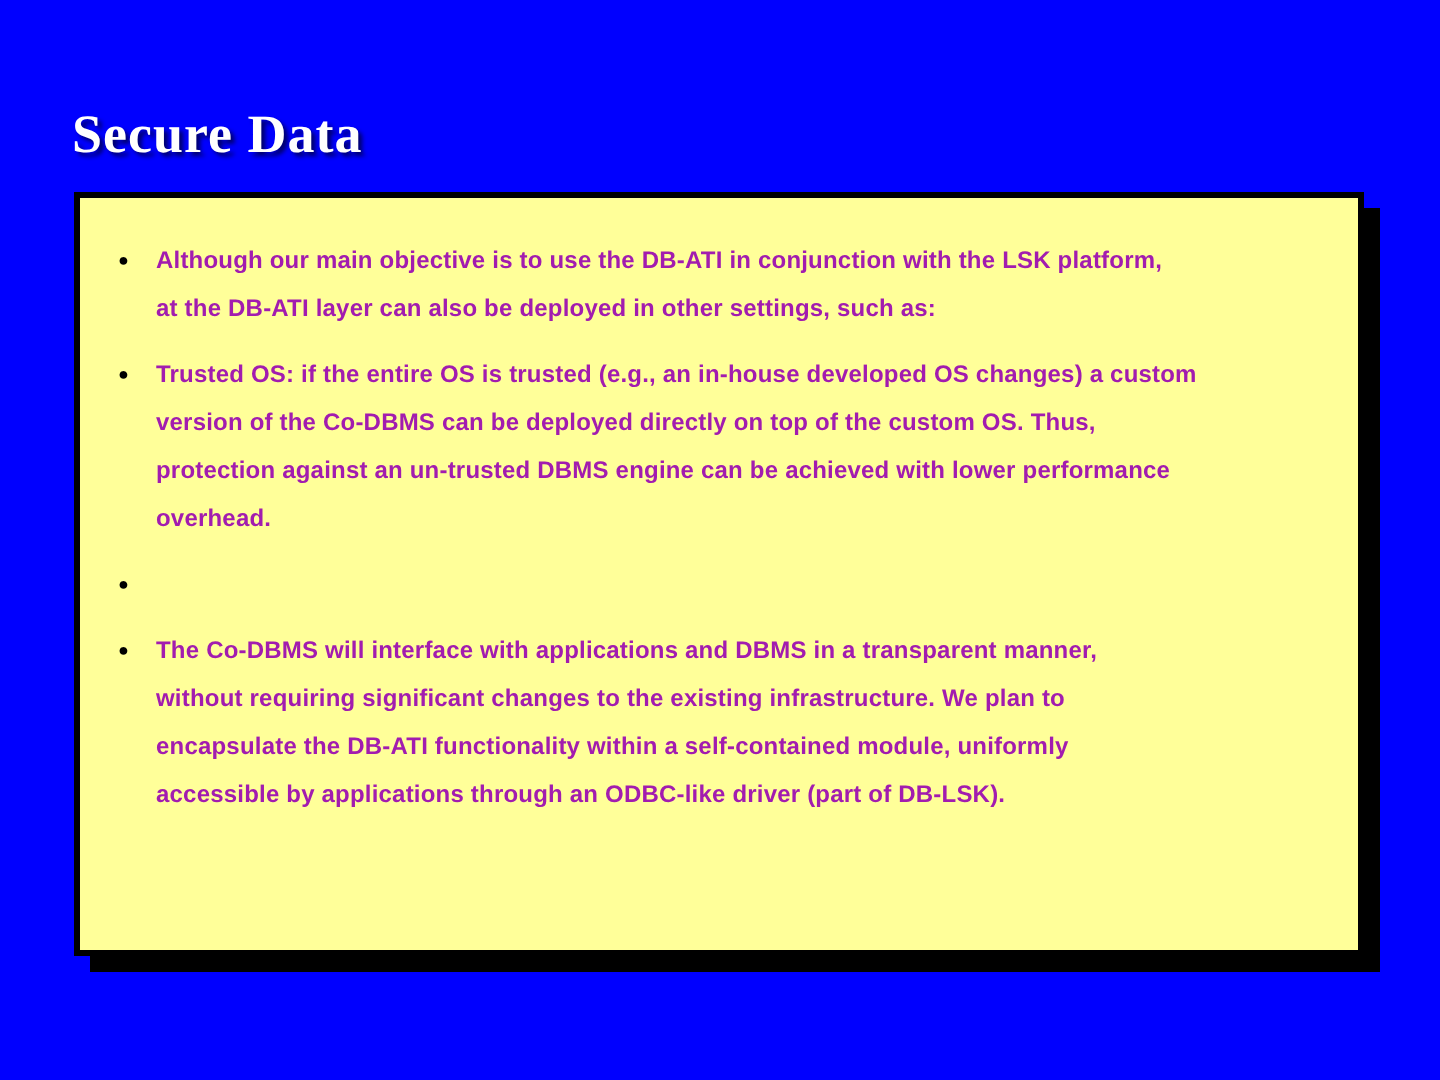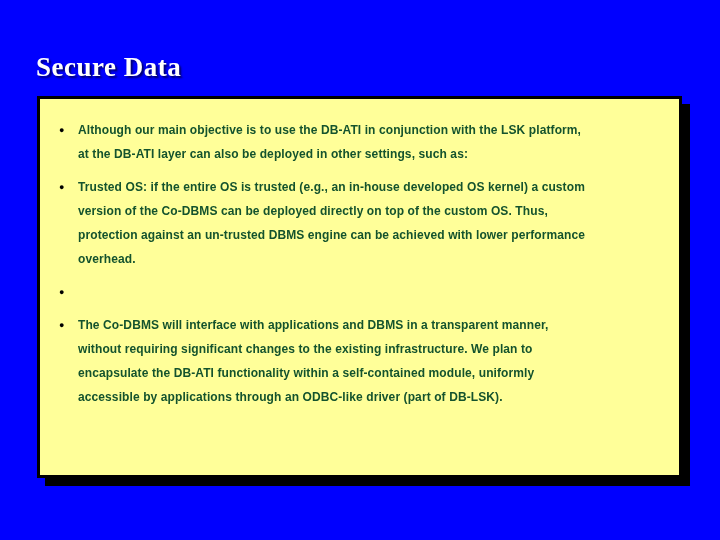--- a/index.html
+++ b/index.html
@@ -50,21 +50,21 @@
   }
   .bullet-marker {
     flex: 0 0 19px;
     width: 19px;
     font-size: 9px;
     line-height: 24px;
     color: #000000;
   }
   .bullet-text {
     margin: 0;
-    color: #14532d;
+    color: #a21caf;
     font-size: 12px;
     font-weight: bold;
     line-height: 24px;
     white-space: pre-line;
     letter-spacing: 0.1px;
   }
 </style>
 </head>
 <body>
 
@@ -75,21 +75,21 @@
   <div class="content-box">
 
     <div class="bullet-item">
       <span class="bullet-marker">●</span>
       <p class="bullet-text">Although our main objective is to use the DB-ATI in conjunction with the LSK platform,
 at the DB-ATI layer can also be deployed in other settings, such as:</p>
     </div>
 
     <div class="bullet-item">
       <span class="bullet-marker">●</span>
-      <p class="bullet-text">Trusted OS: if the entire OS is trusted (e.g., an in-house developed OS kernel) a custom
+      <p class="bullet-text">Trusted OS: if the entire OS is trusted (e.g., an in-house developed OS changes) a custom
 version of the Co-DBMS can be deployed directly on top of the custom OS. Thus,
 protection against an un-trusted DBMS engine can be achieved with lower performance
 overhead.</p>
     </div>
 
     <div class="bullet-item">
       <span class="bullet-marker">●</span>
     </div>
 
     <div class="bullet-item">

